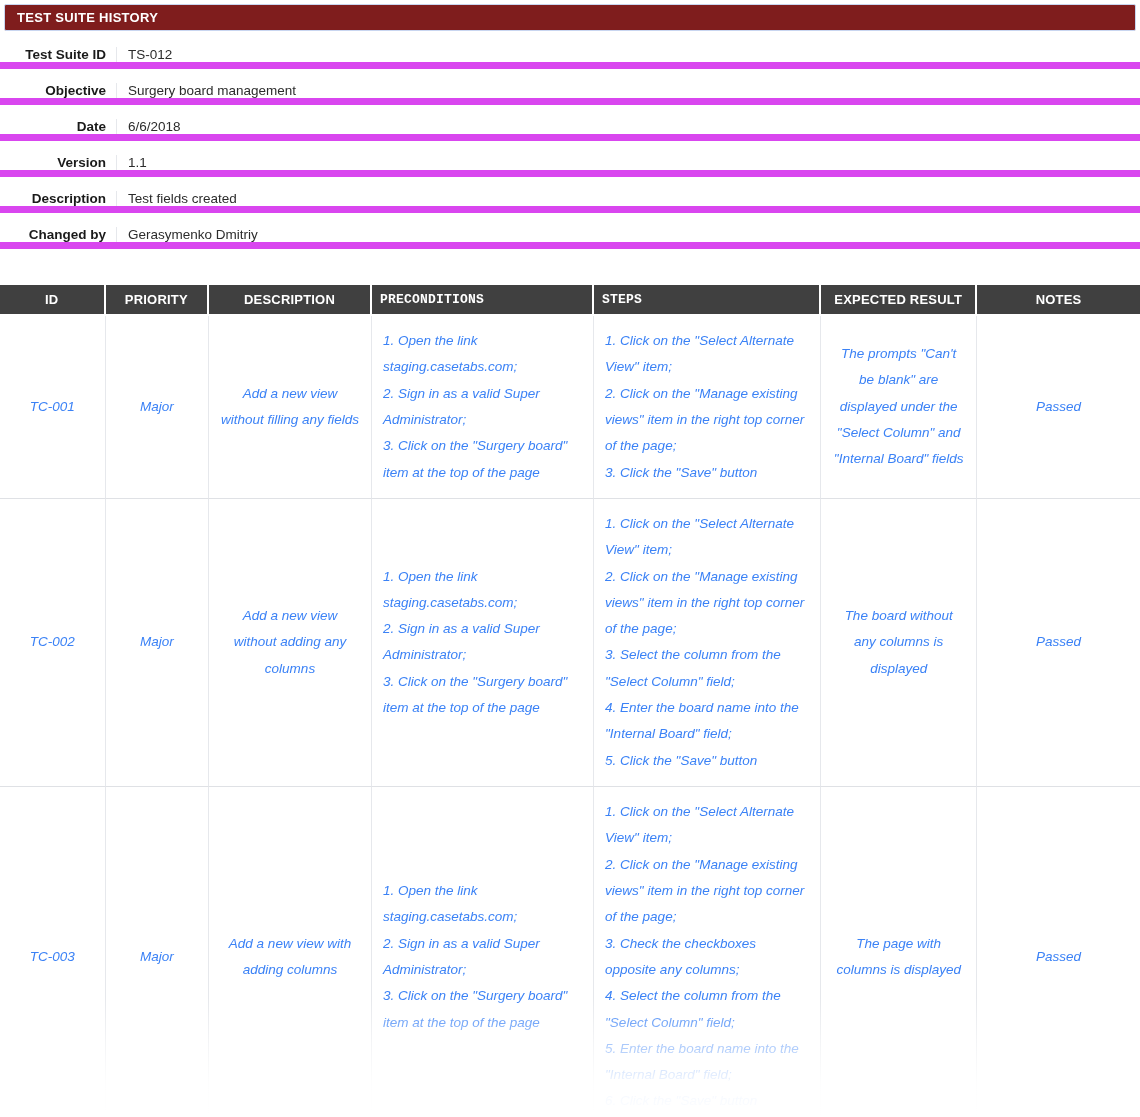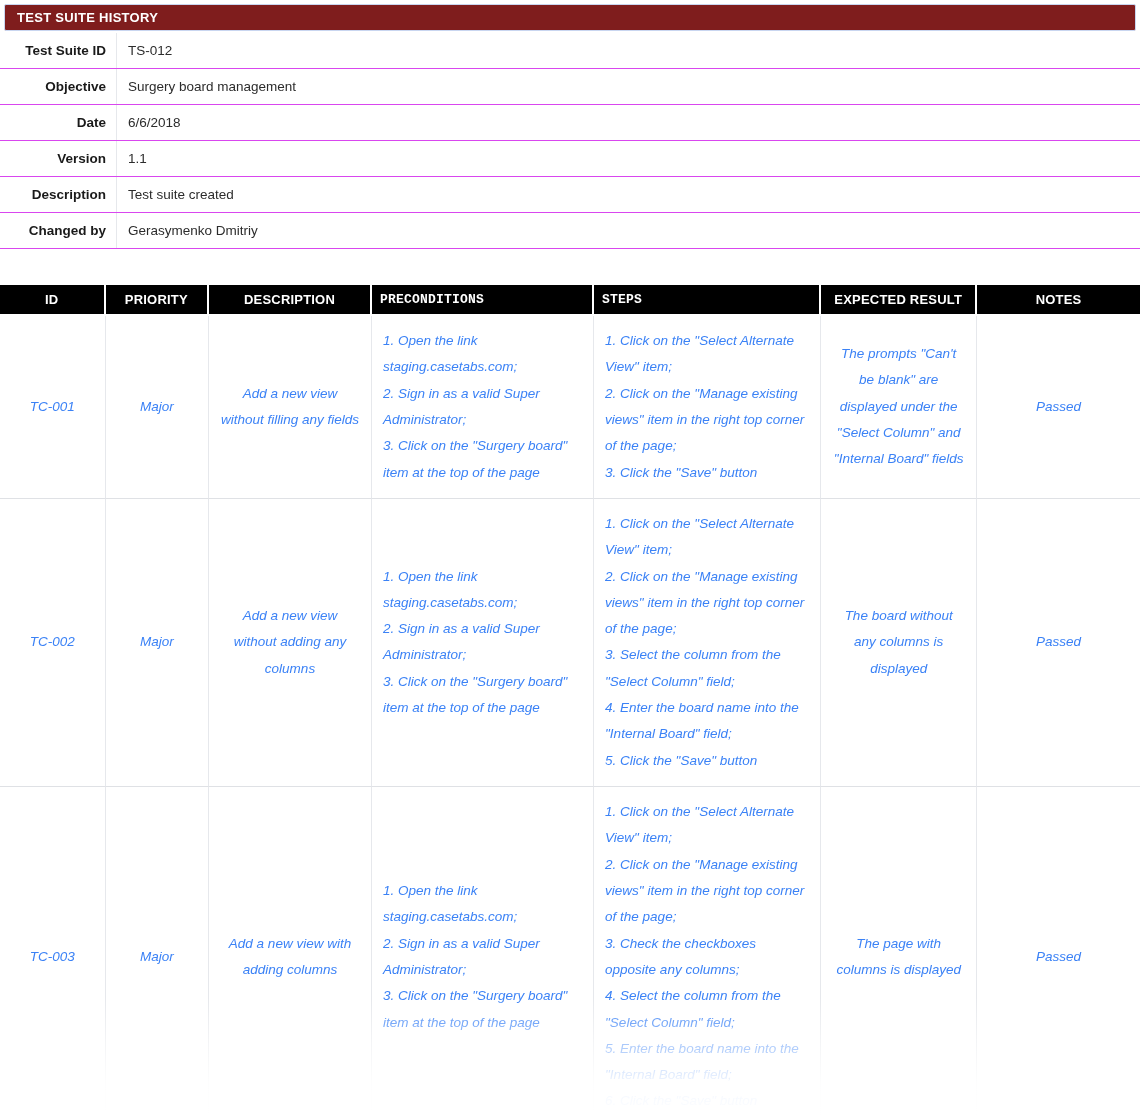--- a/index.html
+++ b/index.html
@@ -43,21 +43,22 @@
   
   .history {
     position: absolute;
     left: 0;
     top: 33px;
     width: 1140px;
   }
   .hist-row {
     display: flex;
     height: 36px;
-    border-bottom: 1px solid #d946ef;
+    border-bottom: 7px solid #d946ef;
+    align-items: flex-end;
   }
   .hist-label {
     width: 117px;
     flex: 0 0 117px;
     display: flex;
     align-items: center;
     justify-content: flex-end;
     padding-right: 10px;
     font-size: 13.5px;
     font-weight: bold;
@@ -81,21 +82,21 @@
     width: 1140px;
   }
   .cases-table {
     width: 1140px;
     border-collapse: separate;
     border-spacing: 0;
     table-layout: fixed;
   }
 
   .cases-table thead th {
-    background: #000000;
+    background: #404040;
     color: #ffffff;
     font-size: 13px;
     font-weight: bold;
     letter-spacing: 0.2px;
     height: 31px;
     padding: 0 8px;
     border-right: 2px solid #ffffff;
     border-bottom: 2px solid #ffffff;
     vertical-align: middle;
   }
@@ -164,21 +165,21 @@
       <div class="hist-row">
         <div class="hist-label">Date</div>
         <div class="hist-value">6/6/2018</div>
       </div>
       <div class="hist-row">
         <div class="hist-label">Version</div>
         <div class="hist-value">1.1</div>
       </div>
       <div class="hist-row">
         <div class="hist-label">Description</div>
-        <div class="hist-value">Test suite created</div>
+        <div class="hist-value">Test fields created</div>
       </div>
       <div class="hist-row">
         <div class="hist-label">Changed by</div>
         <div class="hist-value">Gerasymenko Dmitriy</div>
       </div>
     </div>
 
   <div class="cases">
     <table class="cases-table">
       <thead>

